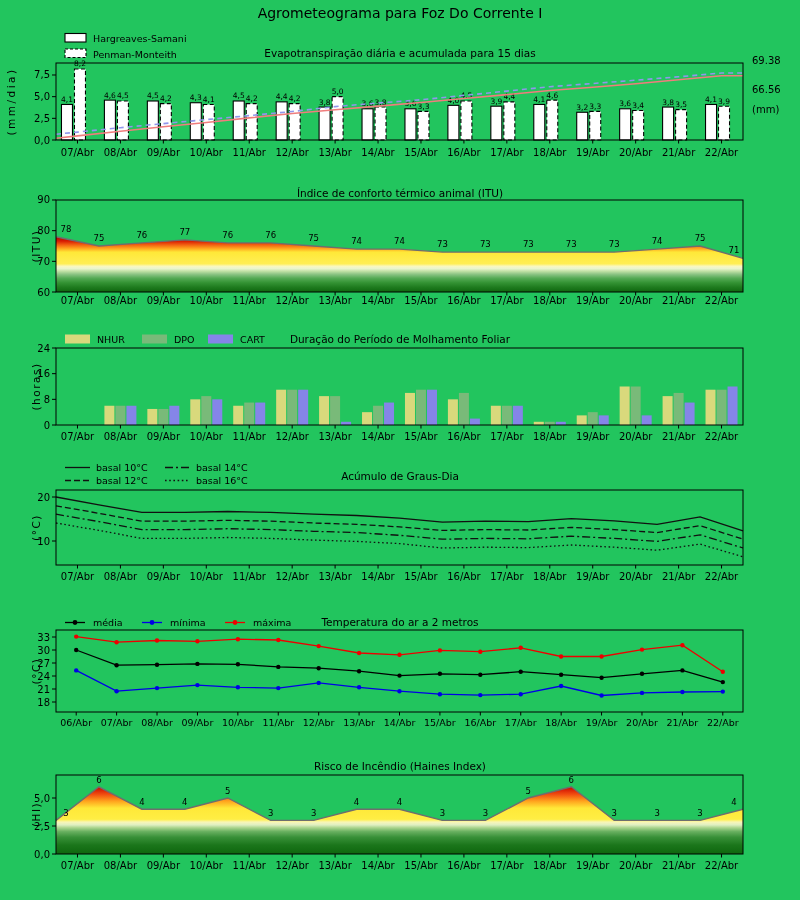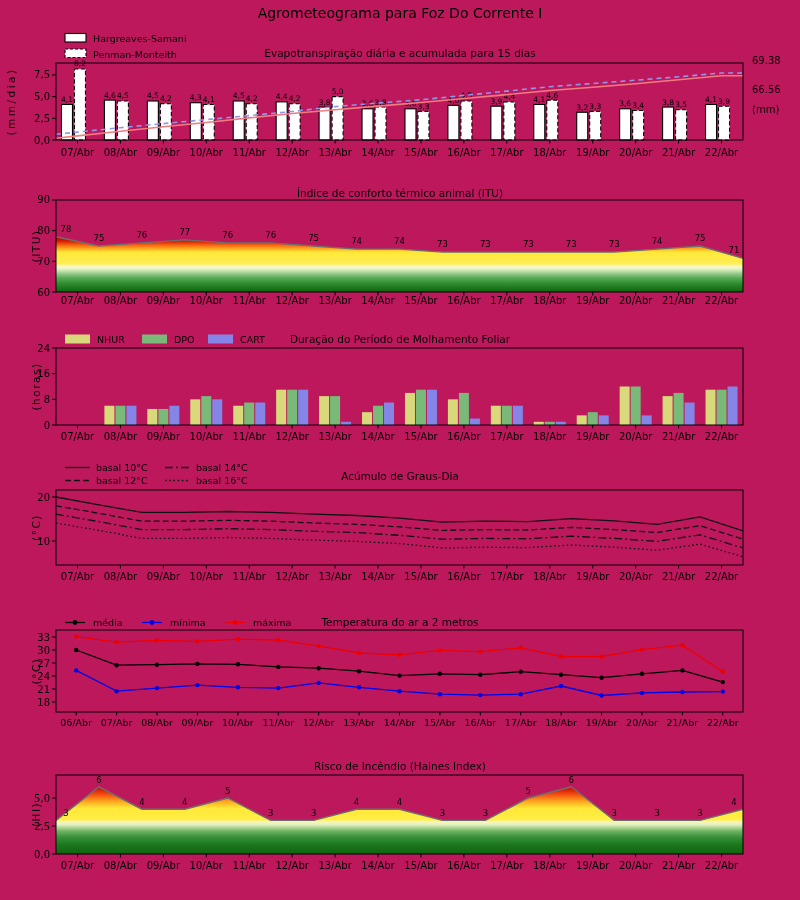--- a/index.html
+++ b/index.html
@@ -1,16 +1,16 @@
 <!DOCTYPE html>
 <html><head>
 <meta charset="utf-8">
 <style>
   html,body{margin:0;padding:0;background:#fff;}
-  .page{position:relative;width:800px;height:900px;background:#be185d;overflow:hidden;}
+  .page{position:relative;width:800px;height:900px;background:#22c55e;overflow:hidden;}
   svg text{font-family:"DejaVu Sans","Liberation Sans",sans-serif;fill:#000;}
   .suptitle{font-size:14px;}
 </style>
 </head>
 <body>
 
 <div class="page">
   <svg id="fig" width="800" height="900" viewBox="0 0 800 900">
     <defs id="fig-defs">
         <linearGradient id="gITU" gradientUnits="userSpaceOnUse" x1="0" y1="292" x2="0" y2="199.999">

